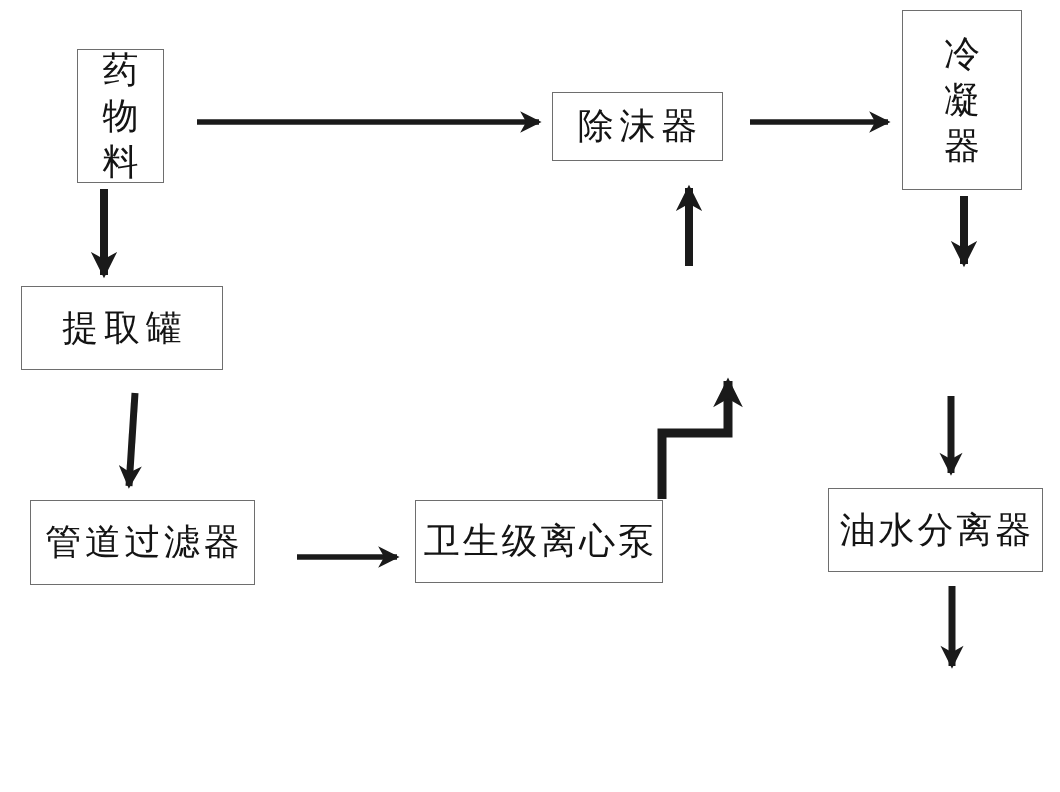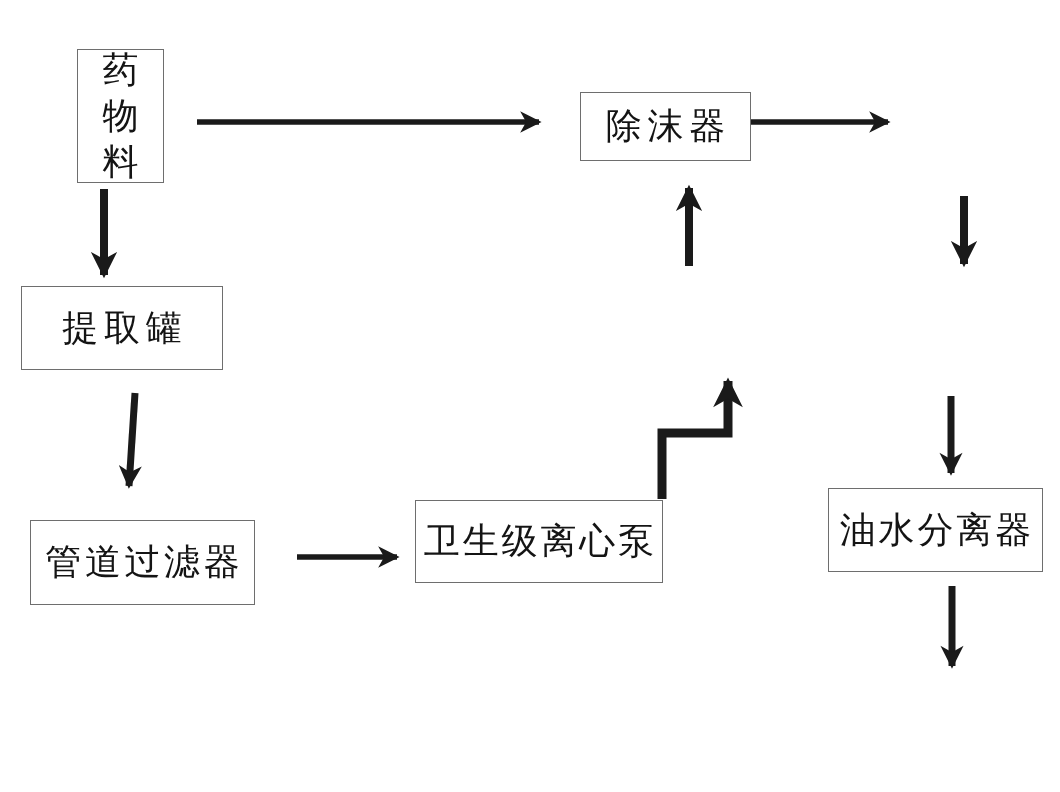--- a/index.html
+++ b/index.html
@@ -80,32 +80,35 @@
 
     <line x1="951" y1="396" x2="951" y2="473" stroke="#1a1a1a" stroke-width="7" marker-end="url(#headThick)"></line>
 
     <line x1="952" y1="586" x2="952" y2="666" stroke="#1a1a1a" stroke-width="7" marker-end="url(#headThick)"></line>
   </svg>
 
   <div class="node" style="left:77px; top:49px; width:87px; height:134px;">
     <span class="vlabel">药物料</span>
   </div>
 
-  <div class="node" style="left:580px; top:92px; width:171px; height:69px;">
+  <div class="node" style="left:552px; top:92px; width:171px; height:69px;">
     <span class="hlabel">除沫器</span>
   </div>
 
+  <div class="node" style="left:902px; top:10px; width:120px; height:180px;">
+    <span class="vlabel">冷凝器</span>
+  </div>
 
   <div class="node" style="left:21px; top:286px; width:202px; height:84px;">
     <span class="hlabel">提取罐</span>
   </div>
 
 
 
-  <div class="node" style="left:30px; top:500px; width:225px; height:85px;margin-top:20px;">
+  <div class="node" style="left:30px; top:500px; width:225px; height:85px;">
     <span class="hlabel" style="letter-spacing:0.1em; text-indent:0.1em;">管道过滤器</span>
   </div>
 
   <div class="node" style="left:828px; top:488px; width:215px; height:84px;">
     <span class="hlabel" style="letter-spacing:0.08em; text-indent:0.08em;">油水分离器</span>
   </div>
 
   <div class="node" style="left:415px; top:500px; width:248px; height:83px;">
     <span class="hlabel" style="letter-spacing:0.08em; text-indent:0.08em;">卫生级离心泵</span>
   </div>

